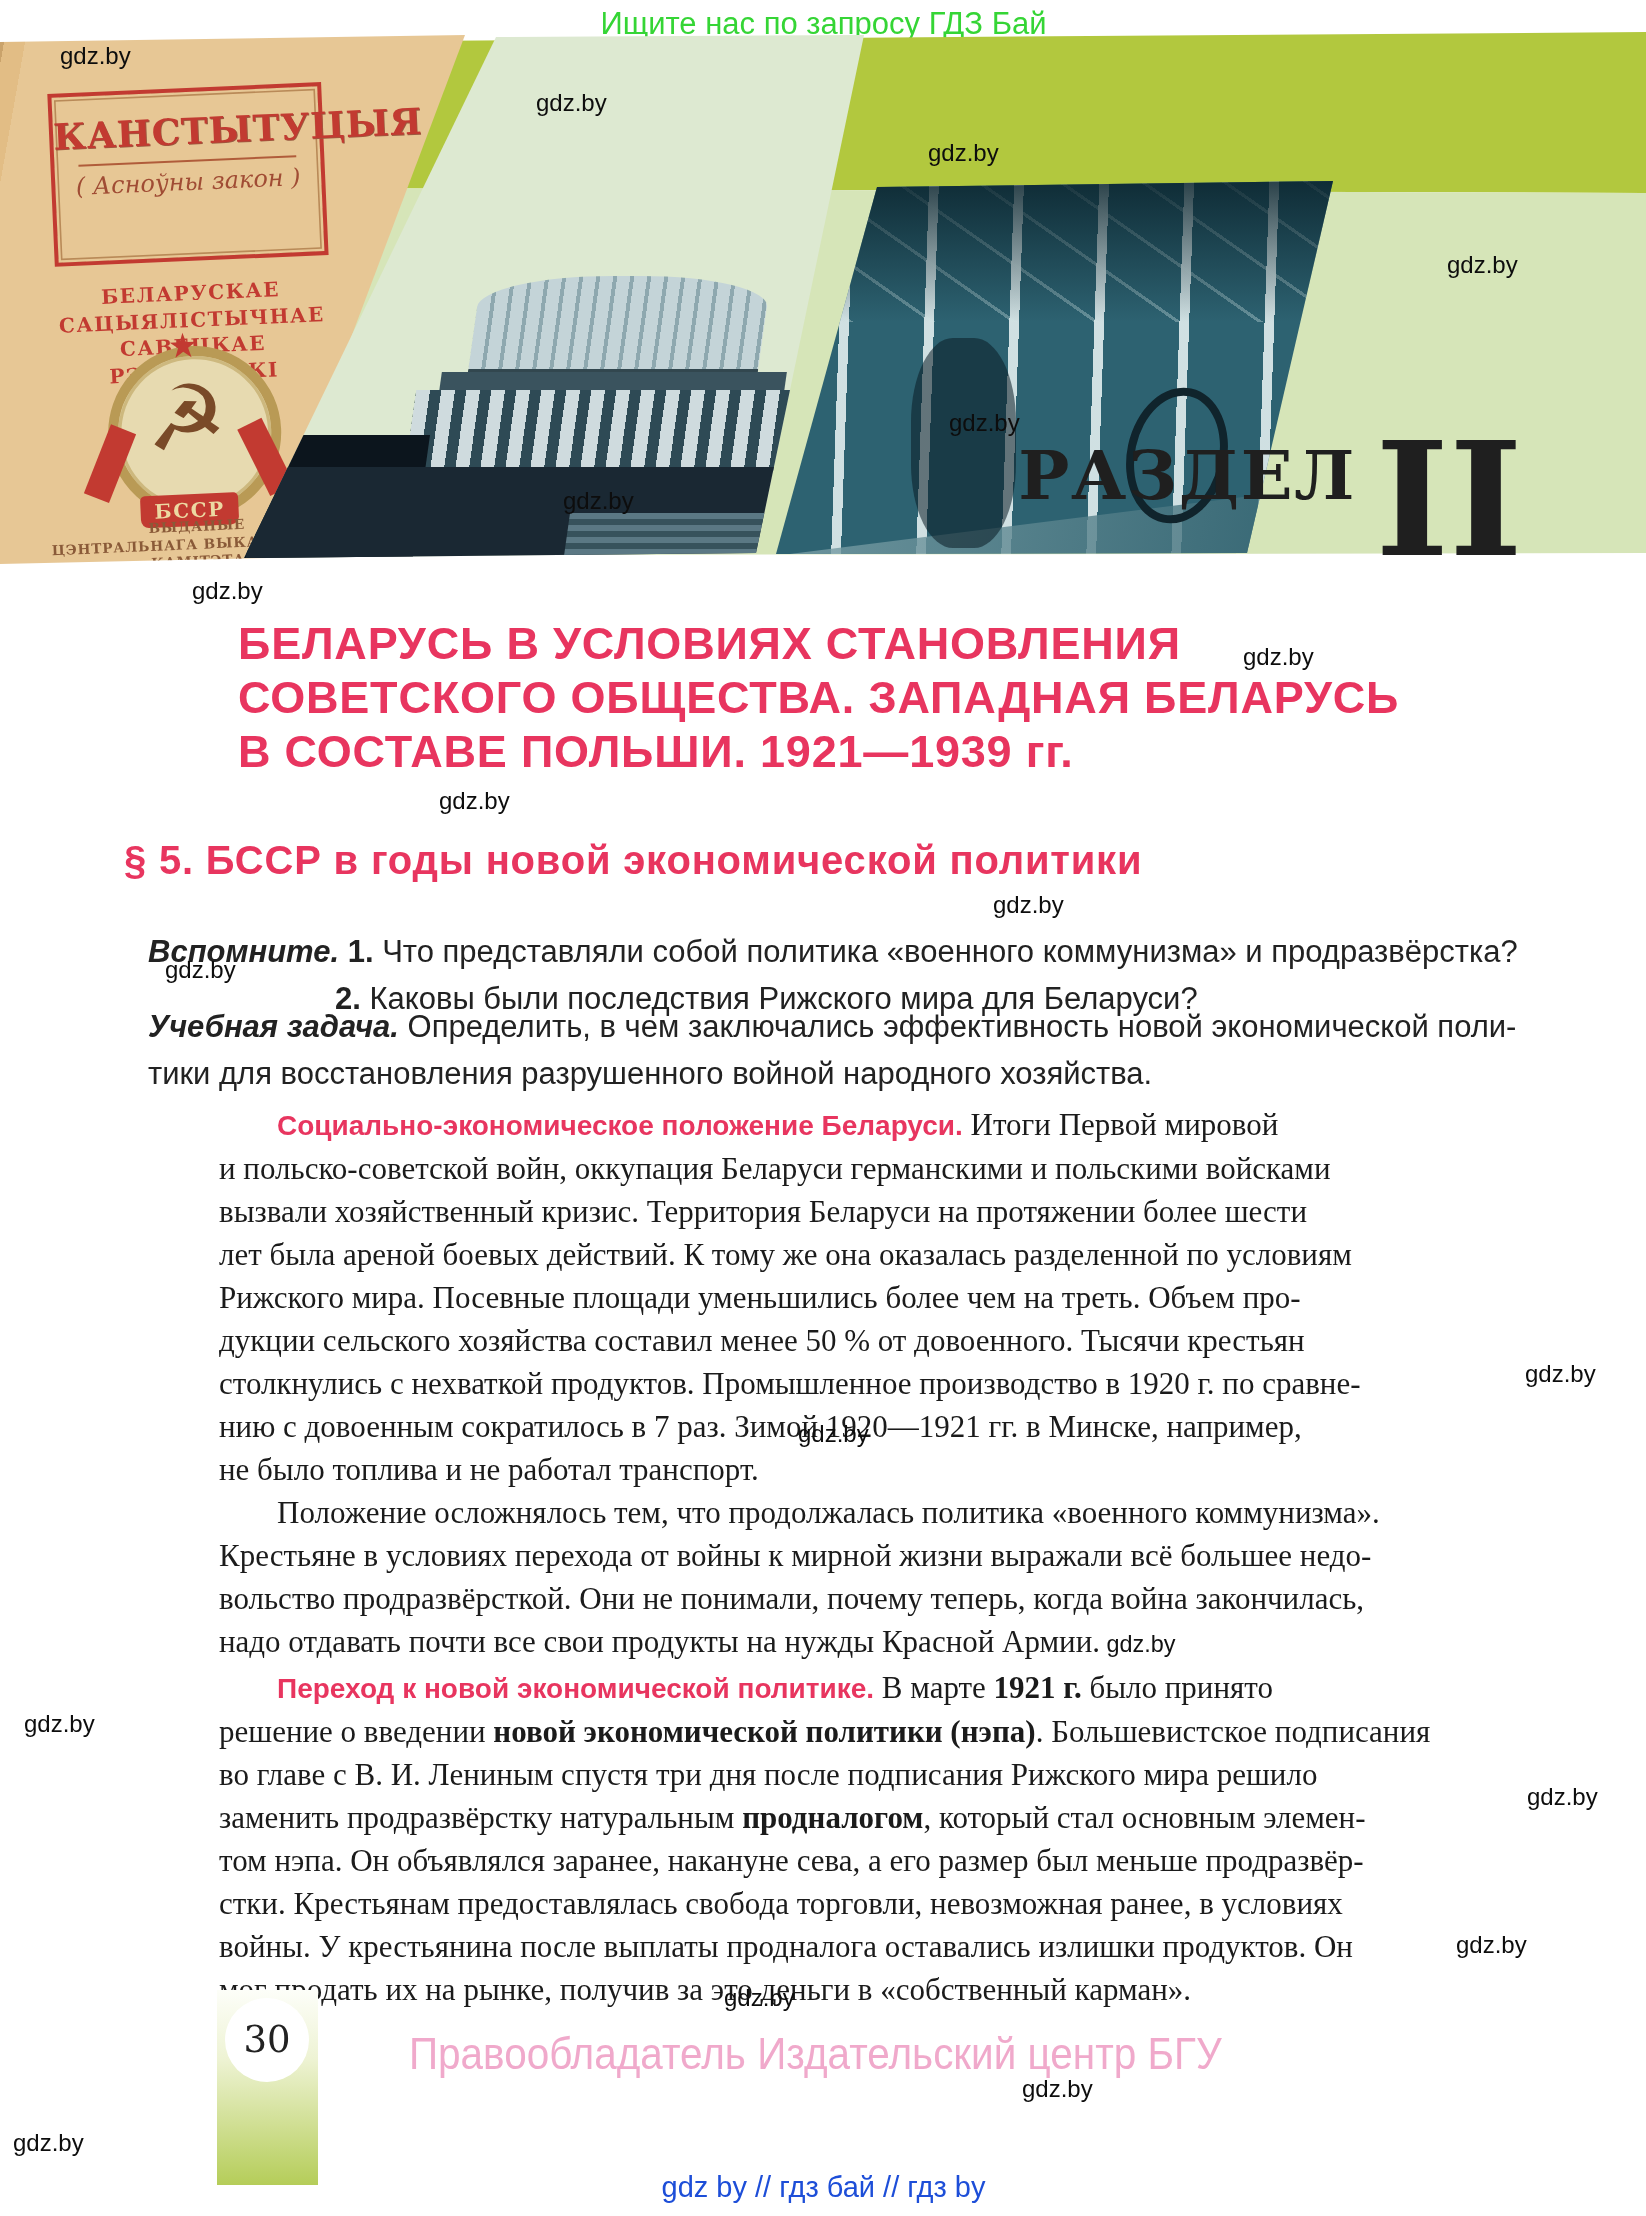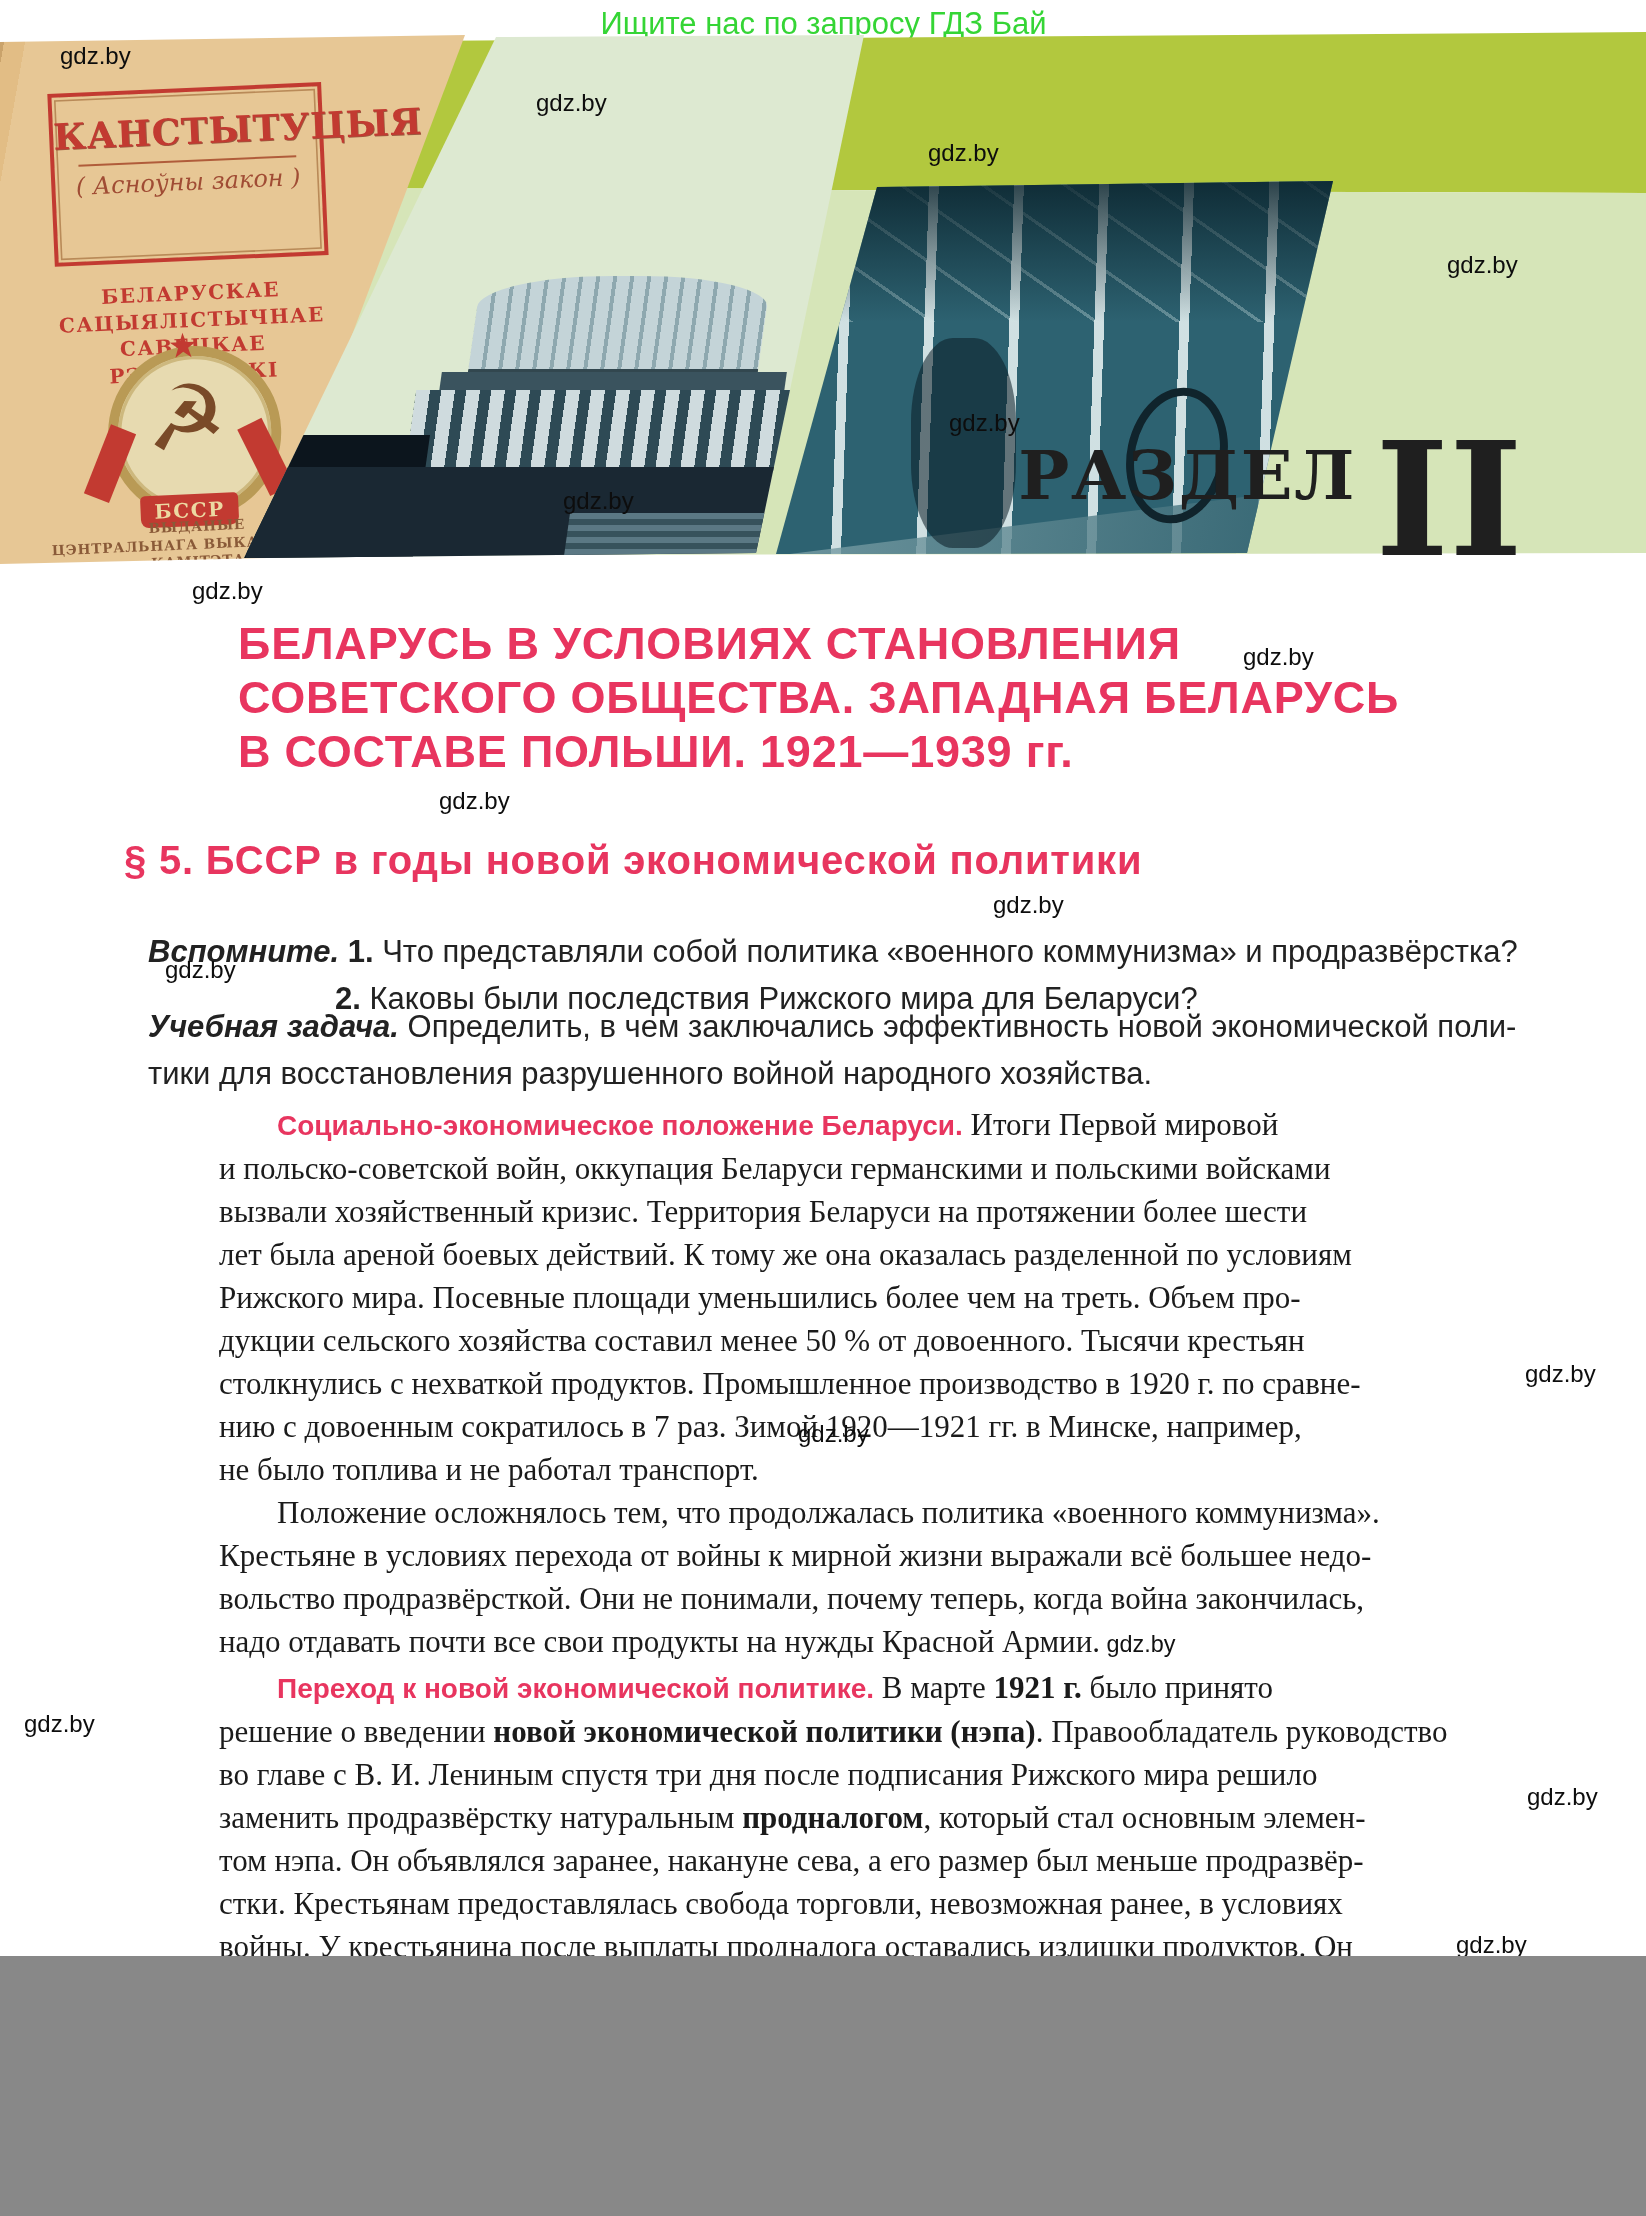--- a/index.html
+++ b/index.html
@@ -1,20 +1,20 @@
 <!DOCTYPE html>
 <html style="font-size:13px"><head>
 <meta charset="utf-8">
 <style>
   :root{
     --pink:#e8355f; --olive:#b2c83e; --lgreen:#d6e5b8; --promo:#35d535;
     --covertan:#e7c795; --coverred:#c23a31; --ink:#1b1b1b;
   }
   html,body{margin:0;padding:0;background:#888;}
-  .page{position:relative;width:1647px;height:1956px;background:#ffffff;overflow:hidden;
+  .page{position:relative;width:1647px;height:2216px;background:#ffffff;overflow:hidden;
         font-family:"Liberation Serif",serif;color:var(--ink);}
 
   
   .promo{position:absolute;top:6.4px;left:0;width:100%;text-align:center;
          font-family:"Liberation Sans",sans-serif;font-size:31px;color:var(--promo);}
 
   
   .collage{position:absolute;left:0;top:0;width:1647px;height:629px;}
   .band-olive{position:absolute;inset:0;background:var(--olive);
       clip-path:polygon(0 44px,1647px 32px,1647px 193px,0 187px);}
@@ -219,21 +219,21 @@
       <div class="ln"><span class="sg-n">Рижского мира. Посевные площади уменьшились более чем на треть. Объем про-</span></div>
       <div class="ln"><span class="sg-n">дукции сельского хозяйства составил менее 50 % от довоенного. Тысячи крестьян</span></div>
       <div class="ln"><span class="sg-n">столкнулись с нехваткой продуктов. Промышленное производство в 1920 г. по сравне-</span></div>
       <div class="ln"><span class="sg-n">нию с довоенным сократилось в 7 раз. Зимой 1920—1921 гг. в Минске, например,</span></div>
       <div class="ln"><span class="sg-n">не было топлива и не работал транспорт.</span></div>
       <div class="ln" style="padding-left: 58px;"><span class="sg-n">Положение осложнялось тем, что продолжалась политика «военного коммунизма».</span></div>
       <div class="ln"><span class="sg-n">Крестьяне в условиях перехода от войны к мирной жизни выражали всё большее недо-</span></div>
       <div class="ln"><span class="sg-n">вольство продразвёрсткой. Они не понимали, почему теперь, когда война закончилась,</span></div>
       <div class="ln"><span class="sg-n">надо отдавать почти все свои продукты на нужды Красной Армии.</span><span class="sg-wm"> gdz.by</span></div>
       <div class="ln" style="padding-left: 58px;"><span class="sg-pb">Переход к новой экономической политике.</span><span class="sg-n"> В марте </span><span class="sg-b">1921 г.</span><span class="sg-n"> было принято</span></div>
-      <div class="ln"><span class="sg-n">решение о введении </span><span class="sg-b">новой экономической политики (нэпа)</span><span class="sg-n">. Правообладатель руководство</span></div>
+      <div class="ln"><span class="sg-n">решение о введении </span><span class="sg-b">новой экономической политики (нэпа)</span><span class="sg-n">. Большевистское подписания</span></div>
       <div class="ln"><span class="sg-n">во главе с В. И. Лениным спустя три дня после подписания Рижского мира решило</span></div>
       <div class="ln"><span class="sg-n">заменить продразвёрстку натуральным </span><span class="sg-b">продналогом</span><span class="sg-n">, который стал основным элемен-</span></div>
       <div class="ln"><span class="sg-n">том нэпа. Он объявлялся заранее, накануне сева, а его размер был меньше продразвёр-</span></div>
       <div class="ln"><span class="sg-n">стки. Крестьянам предоставлялась свобода торговли, невозможная ранее, в условиях</span></div>
       <div class="ln"><span class="sg-n">войны. У крестьянина после выплаты продналога оставались излишки продуктов. Он</span></div>
       <div class="ln"><span class="sg-n">мог продать их на рынке, получив за это деньги в «собственный карман».</span></div>
     </div>
 
   <div class="page-badge">
     <div class="badge-circle">30</div>

